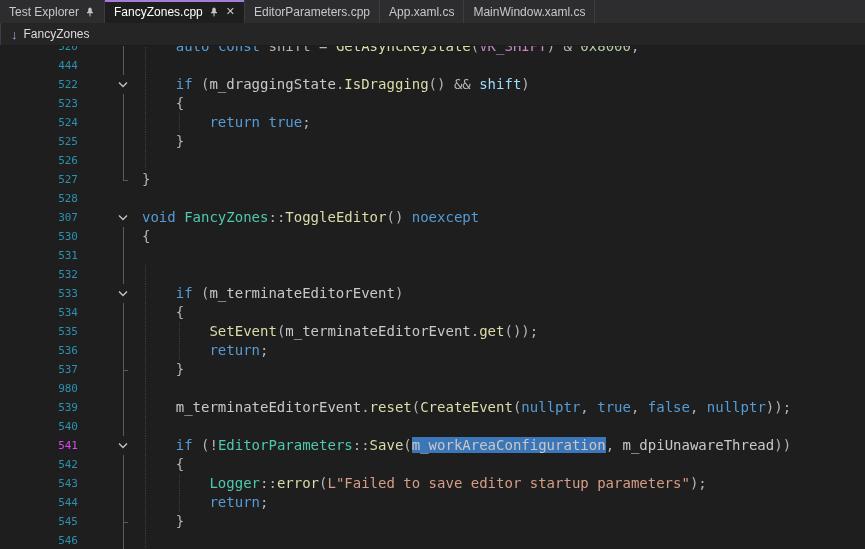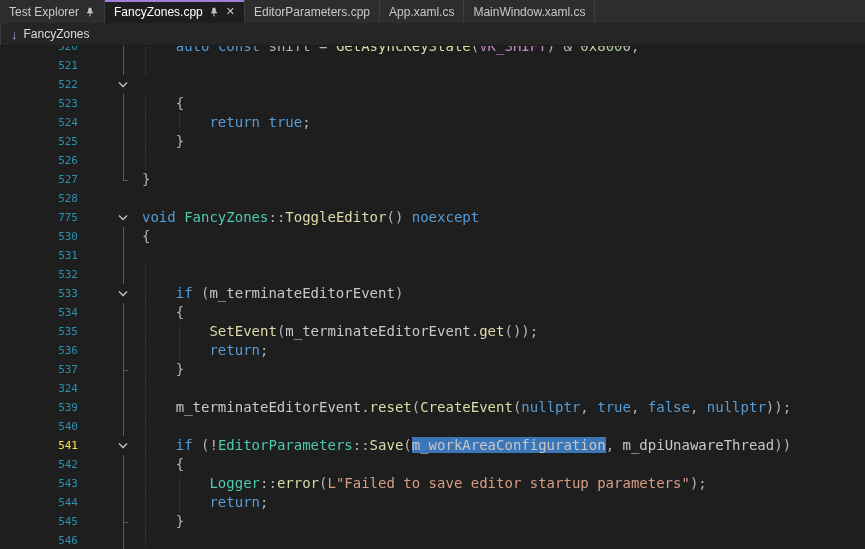--- a/index.html
+++ b/index.html
@@ -31,21 +31,21 @@
   .nav-sep{width:1px;height:100%;background:#3c3c41}
   .combo.member{flex:1;padding:0 10px}
   .member-arrow{color:#b9a0dd;font-weight:bold;font-size:13px}
 
   
   .editor{flex:1;overflow:hidden;background:var(--bg)}
   .code-lines{margin-top:-9px}
   .row{display:flex;height:19px;line-height:19px;white-space:pre;
     font-family:"DejaVu Sans Mono",monospace;font-size:14px}
   .ln{width:78px;flex:none;text-align:right;color:var(--lnc);font-size:11px}
-  .ln.cur{color:#fde047}
+  .ln.cur{color:#d946ef}
   .gut{width:38px;flex:none}
   .fold{width:16px;flex:none;position:relative}
   .fold svg{position:absolute;left:2px;top:6px}
   .oline{position:absolute;left:7px;top:0;bottom:0;width:1px;background:var(--outline)}
   .oline.half{bottom:45%}
   .otick{position:absolute;left:7px;top:55%;width:5px;height:1px;background:var(--outline)}
   .code{flex:1;position:relative;padding-left:10px}
   .code .txt{position:relative;z-index:1}
   .guide{position:absolute;top:0;bottom:0;width:0;border-left:1px dotted var(--guide);z-index:0}
   .sel{background:var(--sel);color:#e8e8e8}
@@ -91,44 +91,44 @@
     <div class="nav-sep"></div>
     <div class="combo member">
       <span class="member-arrow">↓</span>
       <span>FancyZones</span>
     </div>
   </div>
 
   <div class="editor">
     <div class="code-lines">
         <div class="row"><div class="ln">520</div><div class="gut"></div><div class="fold"><div class="oline"></div></div><div class="code"><div class="guide" style="left: calc(0ch + 13px);"></div><span class="txt">    <span class="c-kw">auto</span><span class="c-pl"> </span><span class="c-kw">const</span><span class="c-pl"> shift = </span><span class="c-fn">GetAsyncKeyState</span><span class="c-pl">(</span><span class="c-mc">VK_SHIFT</span><span class="c-pl">) &amp; </span><span class="c-nm">0x8000</span><span class="c-pl">;</span></span></div></div>
-        <div class="row"><div class="ln">521</div><div class="gut"></div><div class="fold"><div class="oline"></div></div><div class="code"><div class="guide" style="left: calc(0ch + 13px);"></div><span class="txt"></span></div></div>
+        <div class="row"><div class="ln">444</div><div class="gut"></div><div class="fold"><div class="oline"></div></div><div class="code"><div class="guide" style="left: calc(0ch + 13px);"></div><span class="txt"></span></div></div>
         <div class="row"><div class="ln">522</div><div class="gut"></div><div class="fold"><svg width="10" height="7" viewBox="0 0 10 7">
               <polyline points="1,1.5 5,5.5 9,1.5" fill="none" stroke="#c5c5c5" stroke-width="1.3"></polyline>
-            </svg></div></div>
+            </svg></div><div class="code"><div class="guide" style="left: calc(0ch + 13px);"></div><span class="txt">    <span class="c-kw">if</span><span class="c-pl"> (</span><span class="c-id">m_draggingState</span><span class="c-pl">.</span><span class="c-fn">IsDragging</span><span class="c-pl">() &amp;&amp; </span><span class="c-pm">shift</span><span class="c-pl">)</span></span></div></div>
         <div class="row"><div class="ln">523</div><div class="gut"></div><div class="fold"><div class="oline"></div></div><div class="code"><div class="guide" style="left: calc(0ch + 13px);"></div><span class="txt">    <span class="c-pl">{</span></span></div></div>
         <div class="row"><div class="ln">524</div><div class="gut"></div><div class="fold"><div class="oline"></div></div><div class="code"><div class="guide" style="left: calc(0ch + 13px);"></div><div class="guide" style="left: calc(4ch + 13px);"></div><span class="txt">        <span class="c-kw">return</span><span class="c-pl"> </span><span class="c-kw">true</span><span class="c-pl">;</span></span></div></div>
         <div class="row"><div class="ln">525</div><div class="gut"></div><div class="fold"><div class="oline"></div></div><div class="code"><div class="guide" style="left: calc(0ch + 13px);"></div><span class="txt">    <span class="c-pl">}</span></span></div></div>
         <div class="row"><div class="ln">526</div><div class="gut"></div><div class="fold"><div class="oline"></div></div><div class="code"><div class="guide" style="left: calc(0ch + 13px);"></div></div></div>
         <div class="row"><div class="ln">527</div><div class="gut"></div><div class="fold"><div class="oline half"></div><div class="otick"></div></div><div class="code"><span class="txt"><span class="c-pl">}</span></span></div></div>
         <div class="row"><div class="ln">528</div><div class="gut"></div><div class="fold"></div><div class="code"><span class="txt"></span></div></div>
-        <div class="row"><div class="ln">775</div><div class="gut"></div><div class="fold"><svg width="10" height="7" viewBox="0 0 10 7">
+        <div class="row"><div class="ln">307</div><div class="gut"></div><div class="fold"><svg width="10" height="7" viewBox="0 0 10 7">
               <polyline points="1,1.5 5,5.5 9,1.5" fill="none" stroke="#c5c5c5" stroke-width="1.3"></polyline>
             </svg></div><div class="code"><span class="txt"><span class="c-kw">void</span><span class="c-pl"> </span><span class="c-ty">FancyZones</span><span class="c-pl">::</span><span class="c-fn">ToggleEditor</span><span class="c-pl">() </span><span class="c-kw">noexcept</span></span></div></div>
         <div class="row"><div class="ln">530</div><div class="gut"></div><div class="fold"><div class="oline"></div></div><div class="code"><span class="txt"><span class="c-pl">{</span></span></div></div>
         <div class="row"><div class="ln">531</div><div class="gut"></div><div class="fold"><div class="oline"></div></div></div>
         <div class="row"><div class="ln">532</div><div class="gut"></div><div class="fold"><div class="oline"></div></div><div class="code"><div class="guide" style="left: calc(0ch + 13px);"></div><span class="txt"></span></div></div>
         <div class="row"><div class="ln">533</div><div class="gut"></div><div class="fold"><svg width="10" height="7" viewBox="0 0 10 7">
               <polyline points="1,1.5 5,5.5 9,1.5" fill="none" stroke="#c5c5c5" stroke-width="1.3"></polyline>
             </svg></div><div class="code"><div class="guide" style="left: calc(0ch + 13px);"></div><span class="txt">    <span class="c-kw">if</span><span class="c-pl"> (</span><span class="c-id">m_terminateEditorEvent</span><span class="c-pl">)</span></span></div></div>
         <div class="row"><div class="ln">534</div><div class="gut"></div><div class="fold"><div class="oline"></div></div><div class="code"><div class="guide" style="left: calc(0ch + 13px);"></div><span class="txt">    <span class="c-pl">{</span></span></div></div>
         <div class="row"><div class="ln">535</div><div class="gut"></div><div class="fold"><div class="oline"></div></div><div class="code"><div class="guide" style="left: calc(0ch + 13px);"></div><div class="guide" style="left: calc(4ch + 13px);"></div><span class="txt">        <span class="c-fn">SetEvent</span><span class="c-pl">(</span><span class="c-id">m_terminateEditorEvent</span><span class="c-pl">.</span><span class="c-fn">get</span><span class="c-pl">());</span></span></div></div>
         <div class="row"><div class="ln">536</div><div class="gut"></div><div class="fold"><div class="oline"></div></div><div class="code"><div class="guide" style="left: calc(0ch + 13px);"></div><div class="guide" style="left: calc(4ch + 13px);"></div><span class="txt">        <span class="c-kw">return</span><span class="c-pl">;</span></span></div></div>
         <div class="row"><div class="ln">537</div><div class="gut"></div><div class="fold"><div class="oline"></div><div class="otick"></div></div><div class="code"><div class="guide" style="left: calc(0ch + 13px);"></div><span class="txt">    <span class="c-pl">}</span></span></div></div>
-        <div class="row"><div class="ln">324</div><div class="gut"></div><div class="fold"><div class="oline"></div></div><div class="code"><div class="guide" style="left: calc(0ch + 13px);"></div><span class="txt"></span></div></div>
+        <div class="row"><div class="ln">980</div><div class="gut"></div><div class="fold"><div class="oline"></div></div><div class="code"><div class="guide" style="left: calc(0ch + 13px);"></div><span class="txt"></span></div></div>
         <div class="row"><div class="ln">539</div><div class="gut"></div><div class="fold"><div class="oline"></div></div><div class="code"><div class="guide" style="left: calc(0ch + 13px);"></div><span class="txt">    <span class="c-id">m_terminateEditorEvent</span><span class="c-pl">.</span><span class="c-fn">reset</span><span class="c-pl">(</span><span class="c-fn">CreateEvent</span><span class="c-pl">(</span><span class="c-kw">nullptr</span><span class="c-pl">, </span><span class="c-kw">true</span><span class="c-pl">, </span><span class="c-kw">false</span><span class="c-pl">, </span><span class="c-kw">nullptr</span><span class="c-pl">));</span></span></div></div>
         <div class="row"><div class="ln">540</div><div class="gut"></div><div class="fold"><div class="oline"></div></div><div class="code"><div class="guide" style="left: calc(0ch + 13px);"></div><span class="txt"></span></div></div>
         <div class="row"><div class="ln cur">541</div><div class="gut"></div><div class="fold"><svg width="10" height="7" viewBox="0 0 10 7">
               <polyline points="1,1.5 5,5.5 9,1.5" fill="none" stroke="#c5c5c5" stroke-width="1.3"></polyline>
             </svg></div><div class="code"><div class="guide" style="left: calc(0ch + 13px);"></div><span class="txt">    <span class="c-kw">if</span><span class="c-pl"> (!</span><span class="c-ty">EditorParameters</span><span class="c-pl">::</span><span class="c-fn">Save</span><span class="c-pl">(</span><span class="c-id sel">m_workAreaConfiguration</span><span class="c-pl">, </span><span class="c-id">m_dpiUnawareThread</span><span class="c-pl">))</span></span></div></div>
         <div class="row"><div class="ln">542</div><div class="gut"></div><div class="fold"><div class="oline"></div></div><div class="code"><div class="guide" style="left: calc(0ch + 13px);"></div><span class="txt">    <span class="c-pl">{</span></span></div></div>
         <div class="row"><div class="ln">543</div><div class="gut"></div><div class="fold"><div class="oline"></div></div><div class="code"><div class="guide" style="left: calc(0ch + 13px);"></div><div class="guide" style="left: calc(4ch + 13px);"></div><span class="txt">        <span class="c-ty">Logger</span><span class="c-pl">::</span><span class="c-fn">error</span><span class="c-pl">(</span><span class="c-st">L"Failed to save editor startup parameters"</span><span class="c-pl">);</span></span></div></div>
         <div class="row"><div class="ln">544</div><div class="gut"></div><div class="fold"><div class="oline"></div></div><div class="code"><div class="guide" style="left: calc(0ch + 13px);"></div><div class="guide" style="left: calc(4ch + 13px);"></div><span class="txt">        <span class="c-kw">return</span><span class="c-pl">;</span></span></div></div>
         <div class="row"><div class="ln">545</div><div class="gut"></div><div class="fold"><div class="oline"></div><div class="otick"></div></div><div class="code"><div class="guide" style="left: calc(0ch + 13px);"></div><span class="txt">    <span class="c-pl">}</span></span></div></div>
         <div class="row"><div class="ln">546</div><div class="gut"></div><div class="fold"><div class="oline"></div></div><div class="code"><div class="guide" style="left: calc(0ch + 13px);"></div><span class="txt"></span></div></div>

